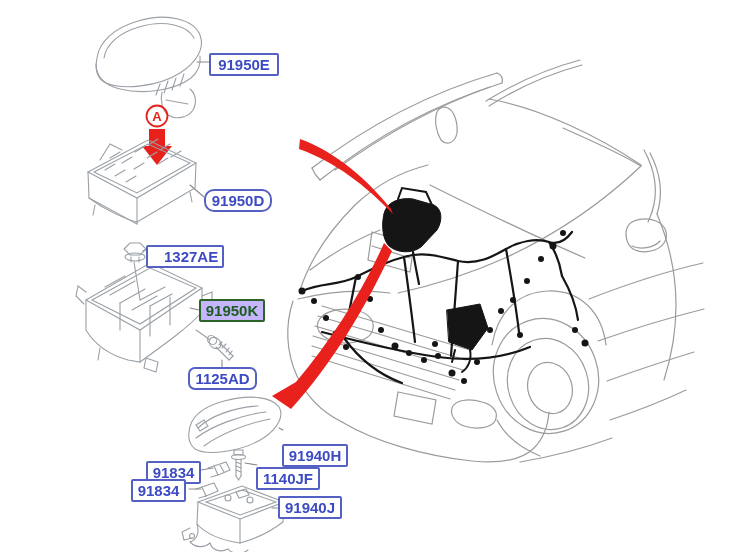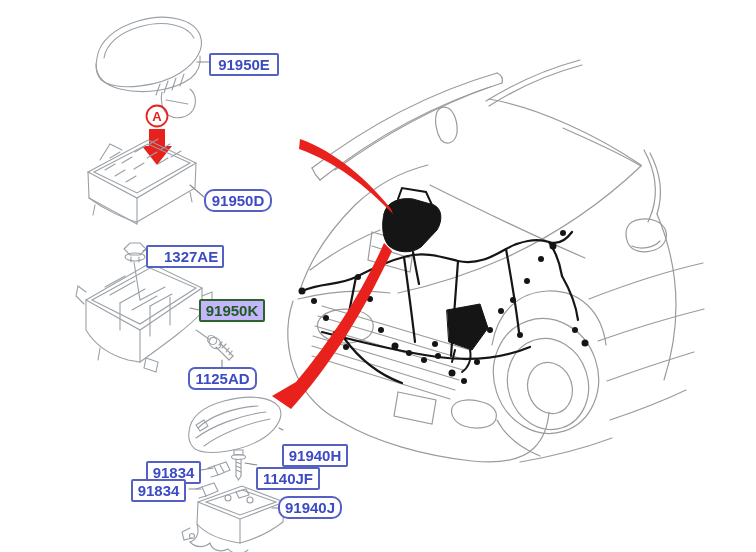--- a/index.html
+++ b/index.html
@@ -289,15 +289,15 @@
 
 <div class="lbl" style="left:209px;top:41px;min-width:70px;margin-top:12px;">91950E</div>
 <div class="lbl" style="left:204px;top:189px;min-width:68px;border-radius:10px;">91950D</div>
 <div class="lbl" style="left:146px;top:245px;min-width:67px;padding-left:16px;">1327AE</div>
 <div class="lbl green" style="left:199px;top:299px;min-width:66px;">91950K</div>
 <div class="lbl" style="left:188px;top:367px;min-width:69px;border-radius:7px;">1125AD</div>
 <div class="lbl" style="left:282px;top:436px;min-width:66px;margin-top:8px;">91940H</div>
 <div class="lbl" style="left:256px;top:467px;min-width:64px;">1140JF</div>
 <div class="lbl" style="left:146px;top:461px;min-width:55px;">91834</div>
 <div class="lbl" style="left:131px;top:479px;min-width:55px;">91834</div>
-<div class="lbl" style="left:278px;top:496px;min-width:64px;border-radius:10px;">91940J</div>
+<div class="lbl" style="left:278px;top:496px;min-width:64px;">91940J</div>
 
 </div>
 
 </body></html>

